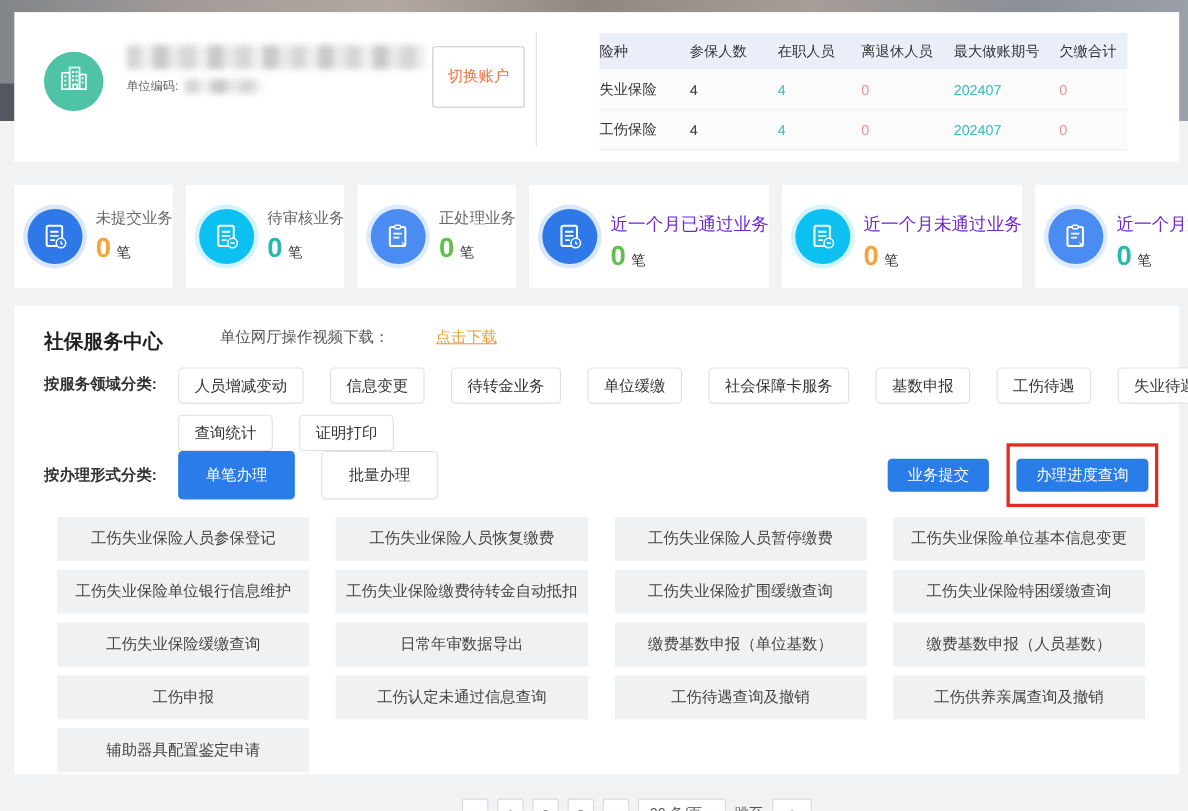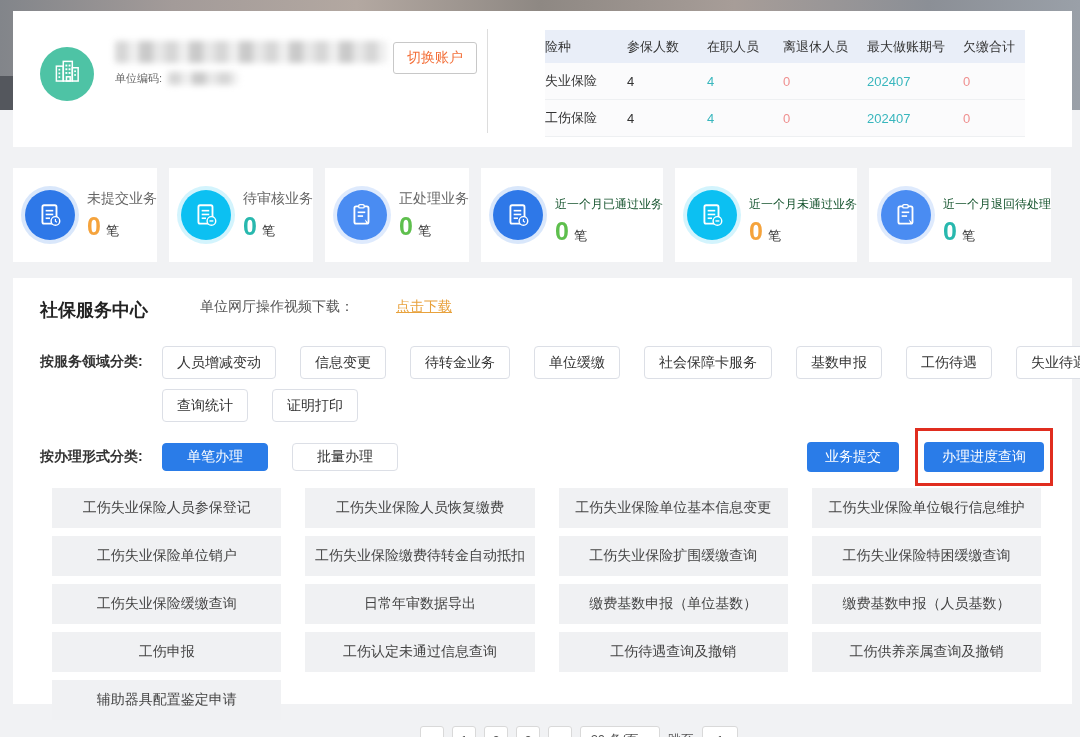--- a/index.html
+++ b/index.html
@@ -20,21 +20,21 @@
   .top-card {
     position:absolute; left:13px; top:11px; width:1059px; height:136px; background:#fff;
   }
   .building-badge {
     position:absolute; left:27px; top:36px; width:54px; height:54px; border-radius:50%;
     background:#4ec3a5; display:flex; align-items:center; justify-content:center;
   }
   .redact { background:repeating-linear-gradient(90deg,#d6d6d6 0 13px,#efefef 13px 24px,#c9c9c9 24px 38px,#e8e8e8 38px 50px); filter:blur(3px); border-radius:2px; display:inline-block; }
   .company-name { position:absolute; left:102px; top:30px; width:272px; height:22px; }
   .switch-btn {
-    position:absolute; left:380px; top:31px; padding:6px 13px; background:#fff;
+    position:absolute; left:380px; top:31px; padding:18px 13px; background:#fff;
     border:1px solid #c8c8c8; border-radius:3px; color:#f3703a; font-size:14px; cursor:pointer;
   }
   .unit-code-row { position:absolute; left:102px; top:60px; font-size:11px; color:#666; display:flex; align-items:center; }
   .unit-code-row .redact { width:70px; height:13px; margin-left:6px; }
   .v-divider { position:absolute; left:474px; top:18px; width:1px; height:104px; background:#ddd; }
   
   .ins-table { position:absolute; left:532px; top:19px; width:480px; font-size:13px; }
   .ins-row { display:grid; grid-template-columns:82px 80px 76px 84px 96px 62px; align-items:center; text-align:left; }
   .ins-head { height:33px; background:#e9eef8; color:#333; }
   .ins-body-row { height:37px; background:#fbfbfc; border-bottom:1px solid #eef0f2; color:#555; }
@@ -44,42 +44,42 @@
     position:absolute; left:13px; top:168px; width:959px;
     display:grid; grid-template-columns:repeat(6,1fr); gap:12px;
   }
   .status-card { background:#fff; height:94px; display:flex; align-items:center; padding-left:12px; cursor:pointer; }
   .st-icon { width:50px; height:50px; border-radius:50%; flex:0 0 50px; display:flex; align-items:center; justify-content:center; }
   .st-icon.c-blue  { background:#2e78e8; box-shadow:0 0 0 4px rgba(46,120,232,.18); }
   .st-icon.c-cyan  { background:#0cc0f2; box-shadow:0 0 0 4px rgba(12,192,242,.18); }
   .st-icon.c-lblue { background:#4a8cf2; box-shadow:0 0 0 4px rgba(74,140,242,.18); }
   .st-text { margin-left:12px; overflow:hidden; }
   .st-label { font-size:14px; color:#666; white-space:nowrap; }
-  .st-label.small { font-size:12px; color:#14532d;margin-top:12px; }
+  .st-label.small { font-size:16px; color:#6d28d9;margin-top:12px; }
   .st-count-row { margin-top:4px; display:flex; align-items:baseline; }
   .st-count { font-size:25px; font-weight:bold; }
   .n-orange { color:#f5a33c; } .n-teal { color:#28b8ae; } .n-green { color:#5ebf4d; }
   .st-unit { font-size:13px; color:#333; margin-left:5px; }
   
   .main-card { position:absolute; left:13px; top:278px; width:1059px; height:426px; background:#fff; padding:20px 27px 0 27px; }
   .mc-header { display:flex; align-items:flex-start; }
   .mc-title { font-size:18px; font-weight:bold; color:#222; }
   .mc-video-label { font-size:14px; color:#555; margin-left:52px; }
   .mc-download { font-size:14px; color:#e8a23d; text-decoration:underline; margin-left:42px; cursor:pointer; }
-  .filter-block { margin-top:24px; display:flex; }
+  .filter-block { margin-top:12px; display:flex; }
   .filter-label { font-size:14px; font-weight:bold; color:#333; width:122px; padding-top:7px; flex:0 0 122px; }
   .filter-rows { flex:1; }
   .btn-row { display:flex; gap:24px; }
   .btn-row + .btn-row { margin-top:10px; }
   .cat-btn {
     height:33px; min-width:82px; padding:0 14px; background:#fff; border:1px solid #dcdfe6;
     border-radius:4px; font-size:14px; color:#333; display:flex; align-items:center; justify-content:center; cursor:pointer; white-space:nowrap;
   }
-  .mode-block { margin-top:20px; display:flex; align-items:center; position:relative; }
-  .mode-btn { height:28px; padding:0 24px; border-radius:4px; font-size:14px; display:flex; align-items:center; justify-content:center; cursor:pointer; white-space:nowrap; }
+  .mode-block { margin-top:0; display:flex; align-items:center; position:relative; }
+  .mode-btn { height:44px; padding:0 24px; border-radius:4px; font-size:14px; display:flex; align-items:center; justify-content:center; cursor:pointer; white-space:nowrap; }
   .mode-btn.active { background:#2a7ce8; color:#fff; border:1px solid #2a7ce8; }
   .mode-btn.plain { background:#fff; color:#333; border:1px solid #dcdfe6; margin-left:24px; }
   .right-actions { margin-left:auto; display:flex; align-items:center; }
   .blue-btn { height:30px; padding:0 18px; background:#2a7ce8; color:#fff; border:none; border-radius:4px; font-size:14px; display:flex; align-items:center; justify-content:center; cursor:pointer; white-space:nowrap; }
   .annotation-box { border:3px solid #e02d1f; padding:11px 6px; margin:-14px -8px -14px 16px; display:flex; }
   
   .svc-grid { margin:16px 4px 0 12px; display:grid; grid-template-columns:repeat(4,1fr); gap:8px 24px; }
   .svc-item { height:40px; background:#f0f1f3; color:#444; font-size:14px; display:flex; align-items:center; justify-content:center; cursor:pointer; white-space:nowrap; }
   
   .pager { position:absolute; left:420px; top:726px; display:flex; align-items:flex-start; gap:8px; font-size:13px; color:#555; }
@@ -312,23 +312,23 @@
       <button class="blue-btn">业务提交</button>
       <div class="annotation-box">
         <button class="blue-btn">办理进度查询</button>
       </div>
     </div>
   </div>
 
   <div class="svc-grid">
     <div class="svc-item">工伤失业保险人员参保登记</div>
     <div class="svc-item">工伤失业保险人员恢复缴费</div>
+    <div class="svc-item">工伤失业保险人员暂停缴费</div>
     <div class="svc-item">工伤失业保险单位基本信息变更</div>
     <div class="svc-item">工伤失业保险单位银行信息维护</div>
-    <div class="svc-item">工伤失业保险单位销户</div>
     <div class="svc-item">工伤失业保险缴费待转金自动抵扣</div>
     <div class="svc-item">工伤失业保险扩围缓缴查询</div>
     <div class="svc-item">工伤失业保险特困缓缴查询</div>
     <div class="svc-item">工伤失业保险缓缴查询</div>
     <div class="svc-item">日常年审数据导出</div>
     <div class="svc-item">缴费基数申报（单位基数）</div>
     <div class="svc-item">缴费基数申报（人员基数）</div>
     <div class="svc-item">工伤申报</div>
     <div class="svc-item">工伤认定未通过信息查询</div>
     <div class="svc-item">工伤待遇查询及撤销</div>

